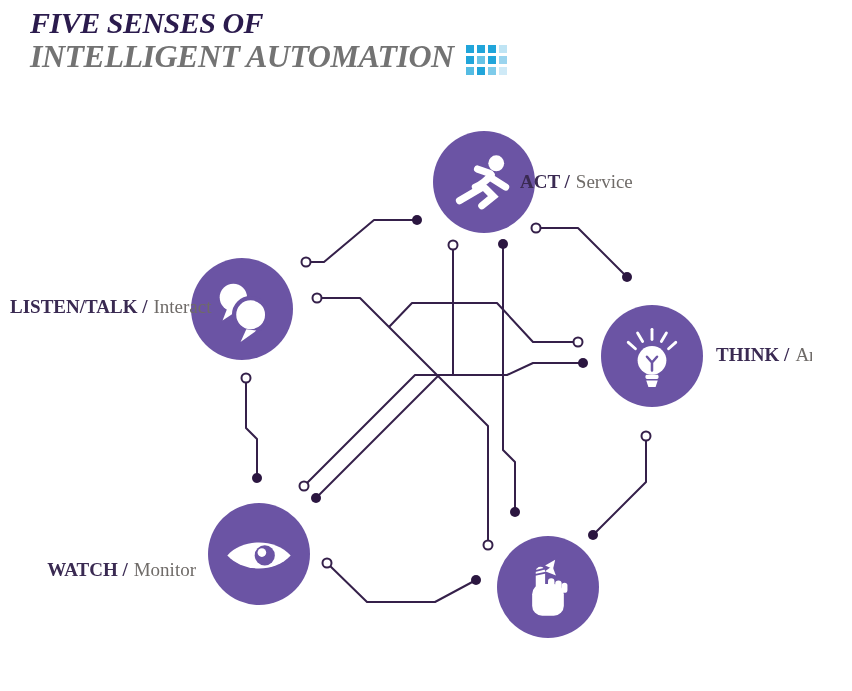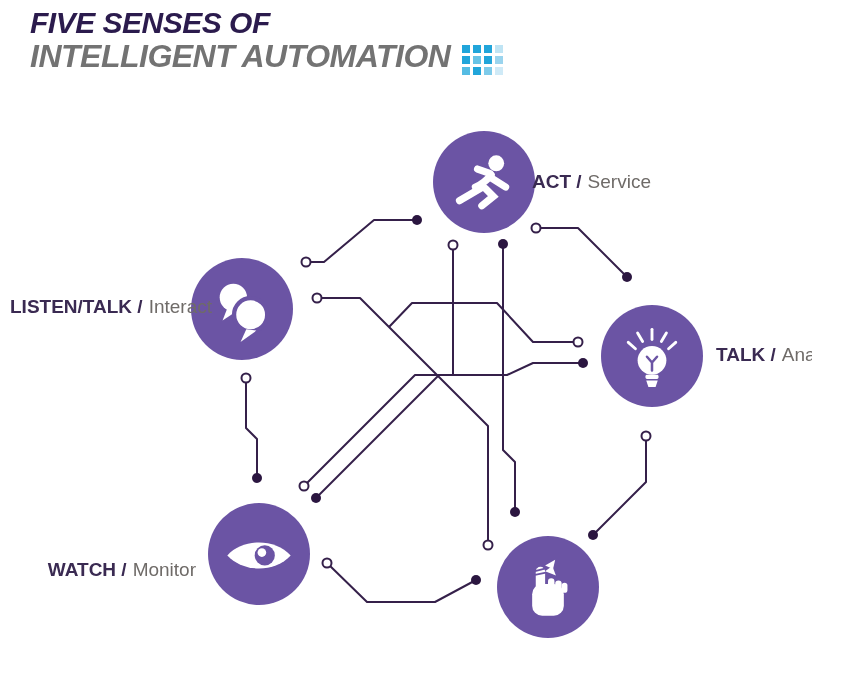--- a/index.html
+++ b/index.html
@@ -1,18 +1,18 @@
 <!DOCTYPE html>
 <html><head>
 <meta charset="utf-8">
 <style>
   html,body{margin:0;padding:0;background:#ffffff;}
   .stage{
     position:relative;width:812px;height:691px;overflow:hidden;
-    font-family:Liberation Sans, sans-serif;background:#ffffff;
+    font-family:Liberation Serif, serif;background:#ffffff;
   }
   
   .title{position:absolute;left:30px;top:8px;font-style:italic;font-weight:bold;line-height:1.02;}
   .title-line1{font-size:30px;letter-spacing:-0.5px;color:#2b1b4d;}
   .title-line2{font-size:32px;letter-spacing:-0.5px;color:#737373;display:flex;align-items:center;}
   .pixel-grid{display:inline-flex;flex-direction:column;gap:3px;margin-left:12px;margin-top:6px;}
   .pg-row{display:flex;gap:3px;}
   .pg-sq{width:8px;height:8px;}
   
   .circuit{position:absolute;left:0;top:0;}
@@ -21,21 +21,21 @@
           display:flex;align-items:center;justify-content:center;}
   .circle svg{width:72px;height:72px;}
   .node-act-circle{left:433px;top:131px;}
   .node-listen-circle{left:191px;top:258px;}
   .node-think-circle{left:601px;top:305px;}
   .node-watch-circle{left:208px;top:503px;}
   .node-remember-circle{left:497px;top:536px;}
   .label{position:absolute;font-size:19px;white-space:nowrap;}
   .label .bold{font-weight:bold;color:#3a2a52;}
   .label .regular{color:#6f6b68;margin-left:6px;}
-  .label-act{left:532px;top:171px;}
+  .label-act{left:520px;top:171px;}
   .label-listen{left:10px;top:296px;width:174px;text-align:right;}
   .label-think{left:716px;top:344px;}
   .label-watch{left:10px;top:535px;width:186px;text-align:right;margin-top:24px;}
   .label-remember{left:611px;top:574px;}
 </style>
 </head>
 <body>
 
 <div class="stage">
 
@@ -148,21 +148,21 @@
       </g>
       <circle cx="50" cy="56" r="20" fill="#ffffff"></circle>
       <g stroke="#6b54a4" stroke-width="3.5" stroke-linecap="round" fill="none">
         <path d="M50,70 L50,59 M50,59 L43,51 M50,59 L57,51"></path>
       </g>
       <rect x="41" y="76" width="18" height="6" rx="2" fill="#ffffff"></rect>
       <path d="M42,84 L58,84 L55,93 L45,93 Z" fill="#ffffff"></path>
     </svg>
   </div>
   <div class="label label-think">
-    <span class="bold">TALK /</span><span class="regular">Analyze</span>
+    <span class="bold">THINK /</span><span class="regular">Analyze</span>
   </div>
 
   <div class="circle node-watch-circle">
     <svg viewBox="0 0 100 100">
       <path d="M6,52 C28,28 72,28 94,52 C72,76 28,76 6,52 Z" fill="#ffffff"></path>
       <circle cx="58" cy="52" r="14" fill="#6b54a4"></circle>
       <circle cx="54" cy="48" r="6" fill="#ffffff"></circle>
     </svg>
   </div>
   <div class="label label-watch">

